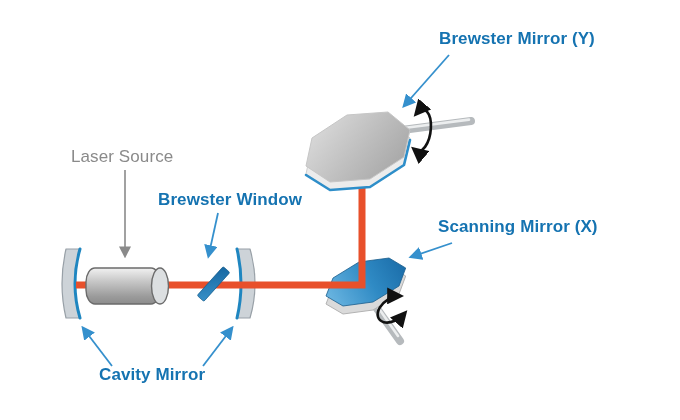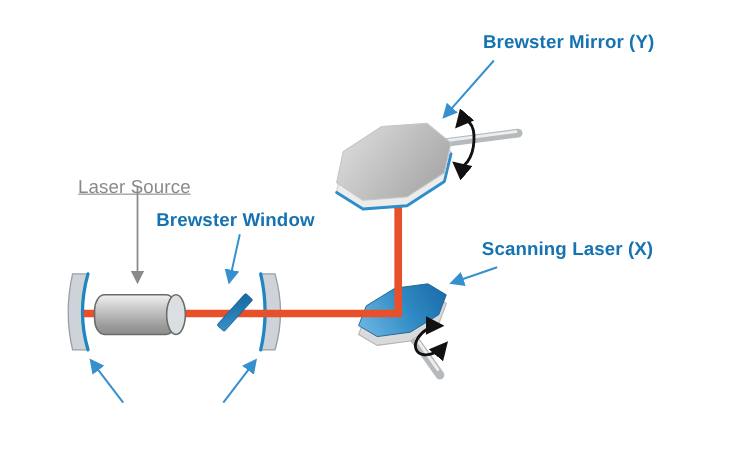--- a/index.html
+++ b/index.html
@@ -101,17 +101,18 @@
     <path d="M399,296 A17,11 -35 1,0 404,314" fill="none" stroke="#111111" stroke-width="2.6" marker-start="url(#mBlack)" marker-end="url(#mBlack)"></path>
 
     <line x1="125" y1="170" x2="125" y2="256" stroke="#8a8a8a" stroke-width="1.6" marker-end="url(#mGray)"></line>
     <line x1="218" y1="213" x2="208.5" y2="256" stroke="#3590cd" stroke-width="1.8" marker-end="url(#mBlue)"></line>
     <line x1="449" y1="55" x2="404" y2="106" stroke="#3590cd" stroke-width="1.8" marker-end="url(#mBlue)"></line>
     <line x1="452" y1="243" x2="411" y2="257" stroke="#3590cd" stroke-width="1.8" marker-end="url(#mBlue)"></line>
     <line x1="112" y1="366" x2="83" y2="328" stroke="#3590cd" stroke-width="1.8" marker-end="url(#mBlue)"></line>
     <line x1="203" y1="366" x2="232" y2="328" stroke="#3590cd" stroke-width="1.8" marker-end="url(#mBlue)"></line>
   </svg>
 
-  <div class="lbl lbl-gray" style="left:71px;top:161px;text-decoration:underline;">Laser Source</div>
-  <div class="lbl lbl-blue" style="left:142px;top:191px;">Brewster Window</div>
+  <div class="lbl lbl-gray" style="left:71px;top:148px;">Laser Source</div>
+  <div class="lbl lbl-blue" style="left:158px;top:191px;">Brewster Window</div>
   <div class="lbl lbl-blue" style="left:439px;top:30px;">Brewster Mirror (Y)</div>
-  <div class="lbl lbl-blue" style="left:438px;top:218px;">Scanning Laser (X)</div>
+  <div class="lbl lbl-blue" style="left:438px;top:218px;">Scanning Mirror (X)</div>
+  <div class="lbl lbl-blue" style="left:99px;top:366px;">Cavity Mirror</div>
 </div>
 
 </body></html>

